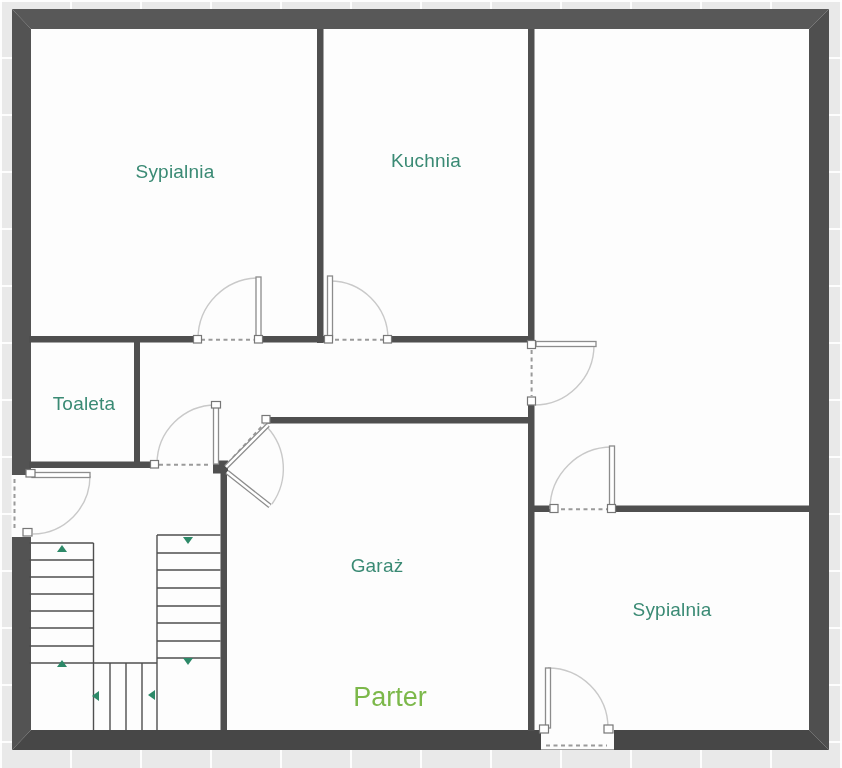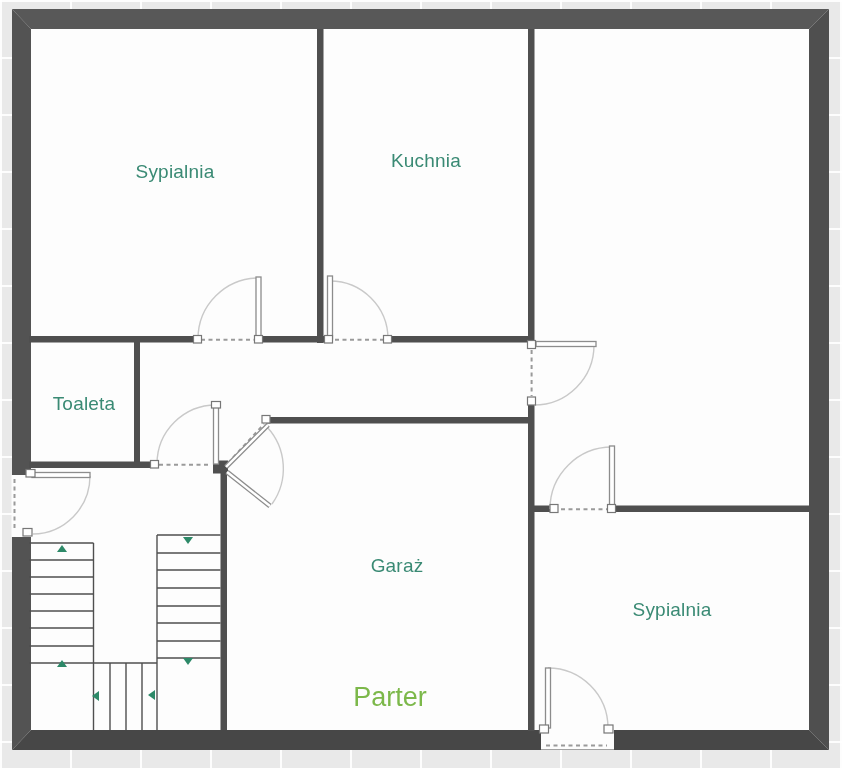--- a/index.html
+++ b/index.html
@@ -142,18 +142,18 @@
         <rect x="604" y="725" width="9" height="8"></rect>
         <rect x="26" y="469.5" width="9" height="7.5"></rect>
         <rect x="23" y="528.5" width="9" height="7.5"></rect>
       </g>
     </g>
   </svg>
 
   <div class="room-label" style="left:175px; top:172px;">Sypialnia</div>
   <div class="room-label" style="left:426px; top:161px;text-align:center;">Kuchnia</div>
   <div class="room-label" style="left:84px; top:395px;margin-top:9px;">Toaleta</div>
-  <div class="room-label" style="left:377px; top:566px;margin-left:20px;">Garaż</div>
+  <div class="room-label" style="left:377px; top:566px;">Garaż</div>
   <div class="room-label" style="left:672px; top:610px;">Sypialnia</div>
 
   <div class="floor-label" style="left:390px; top:697px;">Parter</div>
 
 </div>
 
 </body></html>

